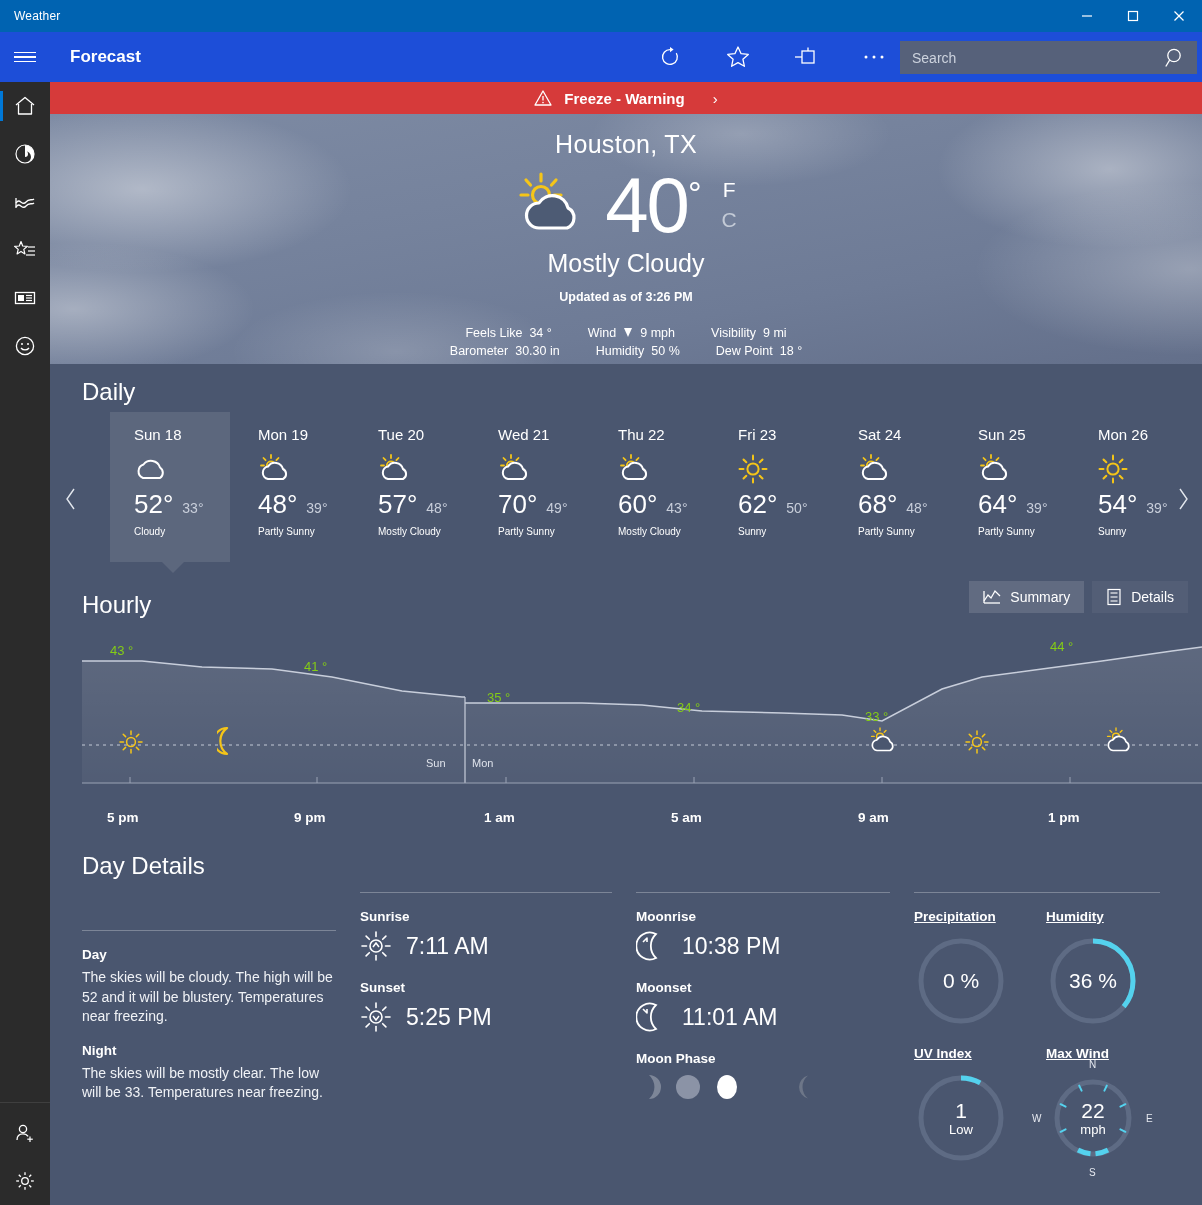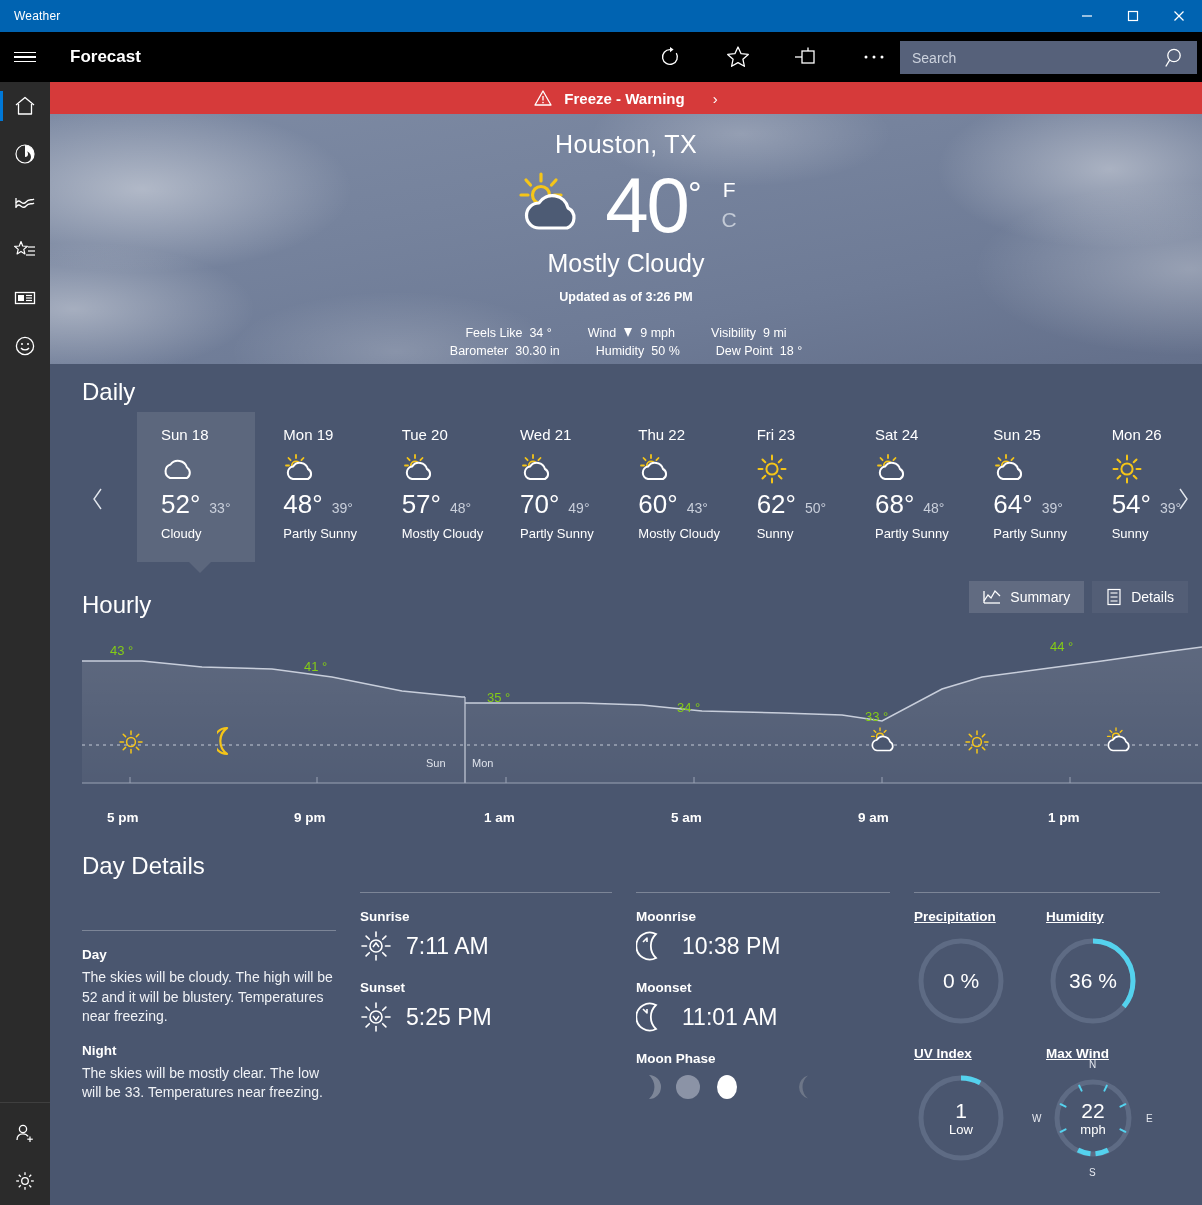--- a/index.html
+++ b/index.html
@@ -19,21 +19,21 @@
   .titlebar-text { font-size: 12px; color: #fff; margin-left: 14px; letter-spacing: .2px; }
   .win-controls { position: absolute; right: 0; top: 0; height: 32px; display: flex; }
   .win-btn {
     width: 46px; height: 32px; display: flex; align-items: center; justify-content: center;
     color: #fff; font-size: 13px; line-height: 1;
   }
   .win-btn svg { display:block; }
 
   
   .appbar {
-    height: 50px; background: #000000; display: flex; align-items: center;
+    height: 50px; background: #1d4ed8; display: flex; align-items: center;
     position: relative;
   }
   .hamburger { width: 50px; height: 50px; display:flex; align-items:center; justify-content:center; }
   .hamburger span { display:block; width:22px; height:1.6px; background:#fff; margin:3px 0; }
   .app-title { font-size: 17px; font-weight: bold; margin-left: 20px; }
   .appbar-tools { position: absolute; left: 636px; top: 0; height: 50px; display: flex; align-items: center; }
   .tool-btn { width: 68px; height: 50px; display:flex; align-items:center; justify-content:center; color:#fff; }
   .searchbox {
     position: absolute; right: 5px; top: 9px; width: 297px; height: 33px;
     background: #56617a; display: flex; align-items: center; justify-content: space-between;
@@ -93,36 +93,36 @@
   .metrics { margin-top: 22px; font-size: 12.5px; }
   .metrics-row { display: flex; justify-content: center; gap: 36px; margin-top: 4px; }
   .metrics-row .m { display: flex; gap: 7px; align-items: center; }
   .metrics-row .mk { color: #ffffff; }
   .metrics-row .mv { color: #ffffff; }
 
   
   .sec-title { font-size: 24px; font-weight: 300; margin: 14px 0 0 32px; }
 
   
-  .daily-wrap { position: relative; padding: 0 0 0 0; height: 165px; margin-left: 27px; }
+  .daily-wrap { position: relative; padding: 0 0 0 0; height: 165px; }
   .daily-strip { display: flex; margin-left: 60px; margin-top: 6px; }
   .day-card {
     width: 120px; padding: 14px 0 0 0; position: relative;
   }
   .day-card.selected {
     background: rgba(255,255,255,.10); height: 150px; padding-left: 0;
   }
   .day-card .inner { padding-left: 28px; }
   .day-card.selected .inner { padding-left: 24px; }
   .day-name { font-size: 15px; font-weight: 300; }
   .day-icon { height: 36px; margin: 8px 0 2px 0; display: flex; align-items: center; }
   .day-temps { display: flex; align-items: baseline; gap: 9px; }
   .day-hi { font-size: 26px; font-weight: 300; }
   .day-lo { font-size: 14px; color: #c9cfdb; font-weight: 300; }
-  .day-cond { font-size: 13px; margin-top: 6px; font-weight: 300; }
+  .day-cond { font-size: 10px; margin-top: 6px; font-weight: 300; }
   .tip {
     position: absolute; bottom: -11px; left: 52px; width: 0; height: 0;
     border-left: 11px solid transparent; border-right: 11px solid transparent;
     border-top: 11px solid rgba(255,255,255,.10);
   }
   .arrow-l, .arrow-r {
     position: absolute; top: 72px; width: 26px; height: 30px;
     display: flex; align-items: center; justify-content: center; color: #e3e7ee;
   }
   .arrow-l { left: 8px; }

